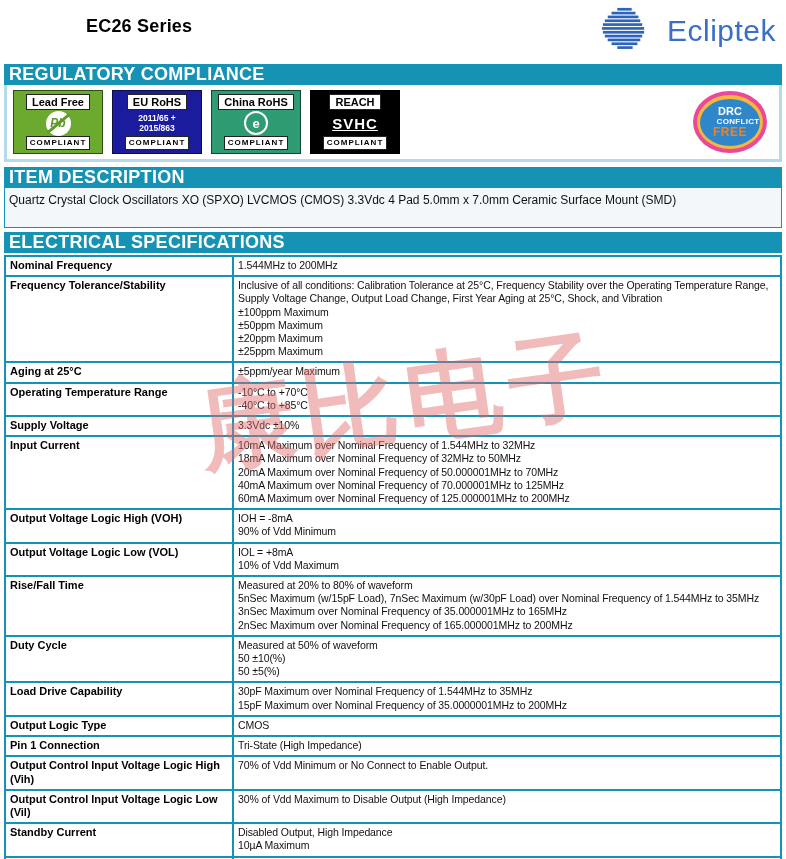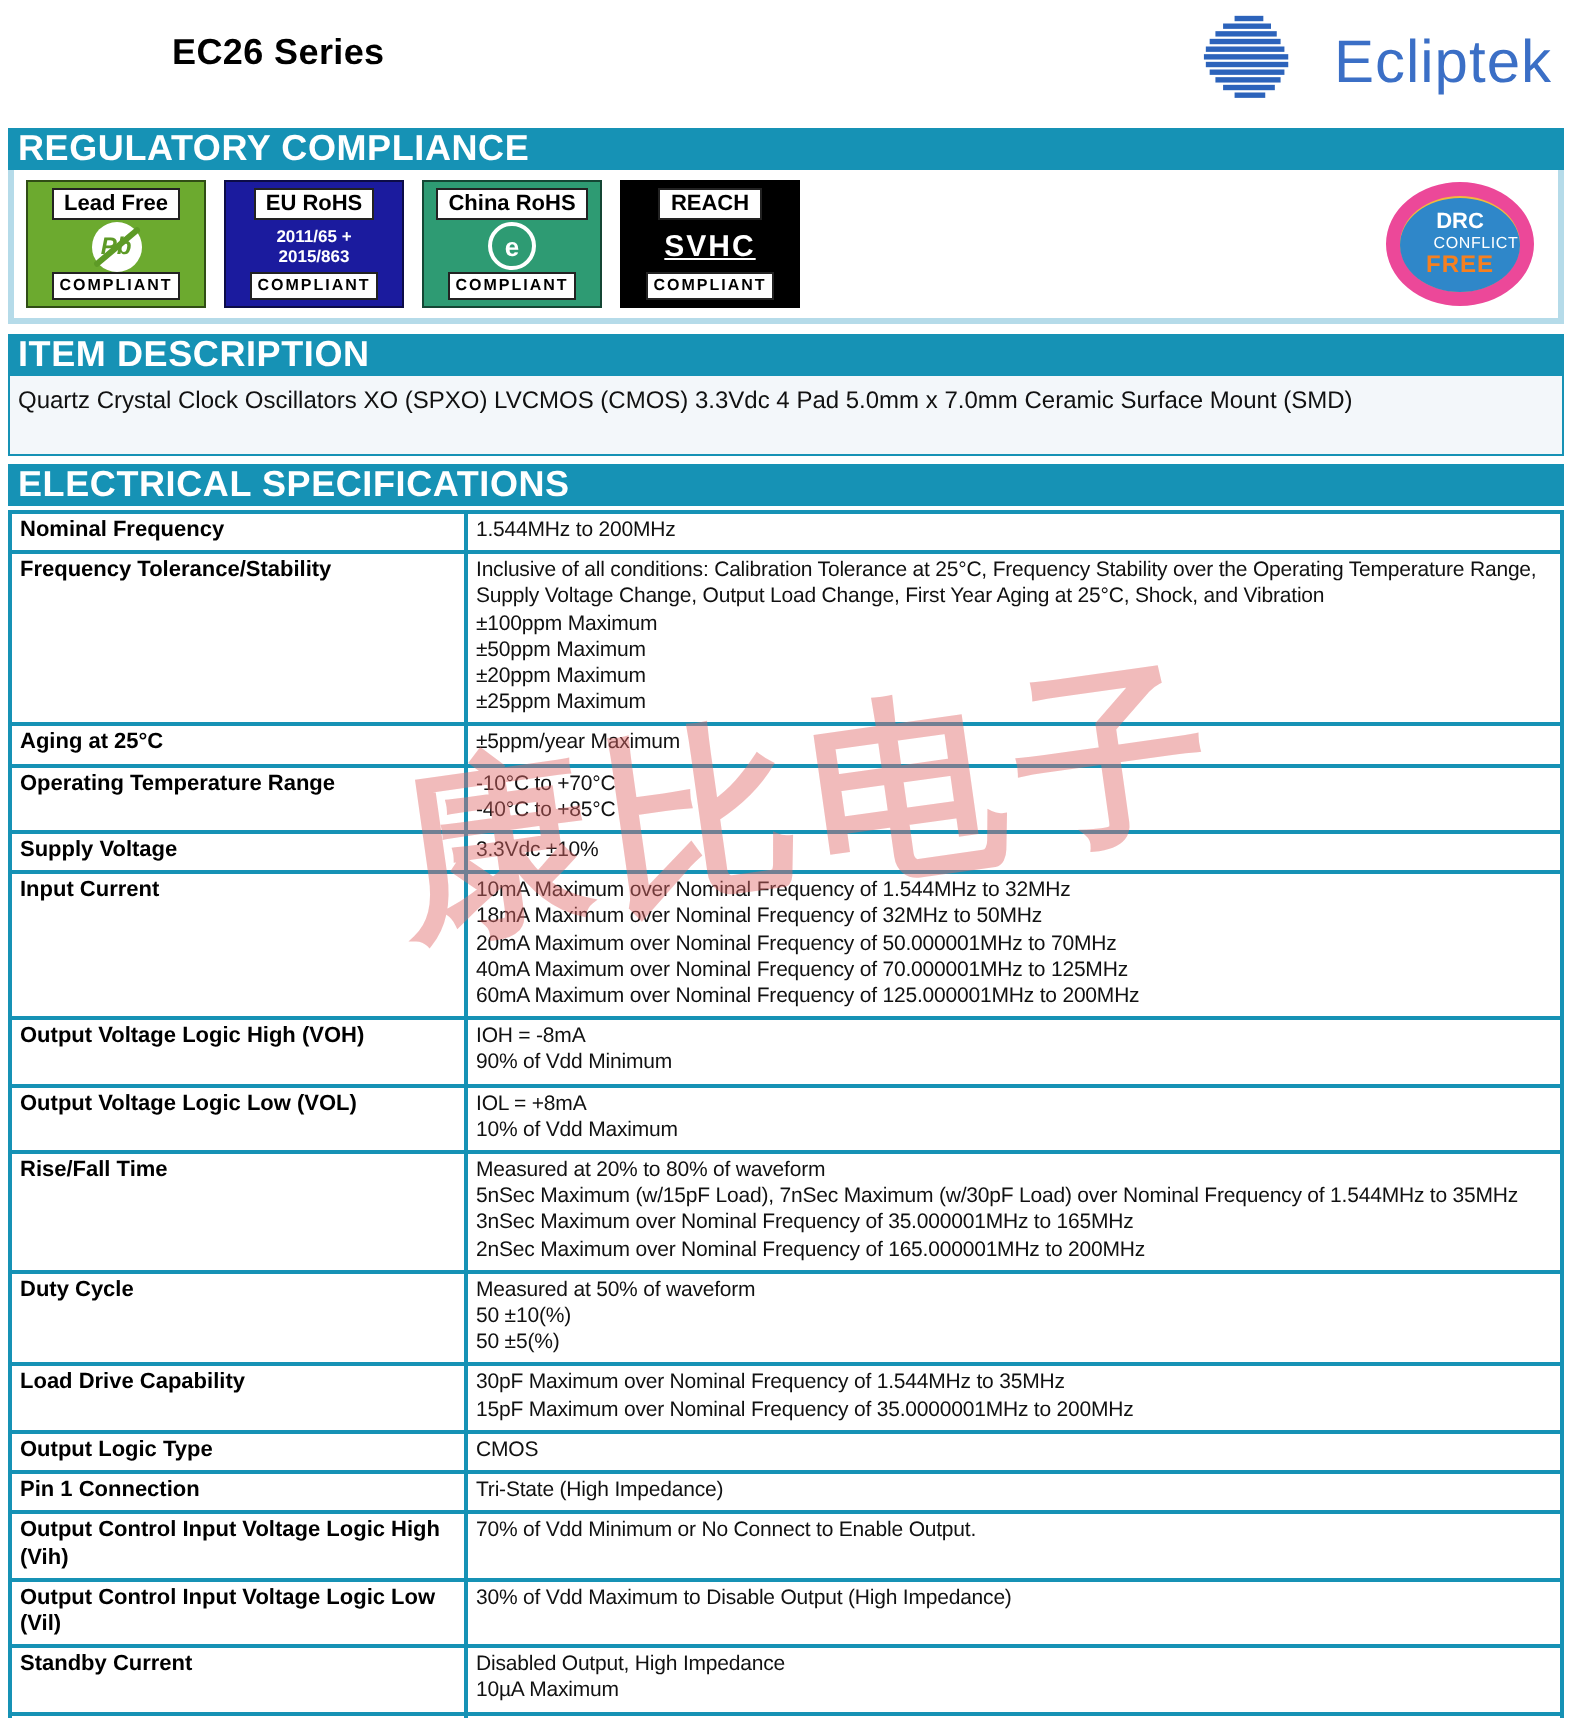--- a/index.html
+++ b/index.html
@@ -24,24 +24,24 @@
   .badge.re { background:#000000; }
   .b-head { background:#fff; border:1px solid #222; font-weight:bold; font-size:11px; line-height:14px; padding:0 5px; white-space:nowrap; color:#000; }
   .b-foot { background:#fff; border:1px solid #222; font-weight:bold; font-size:8px; letter-spacing:1px; line-height:12px; padding:0 3px; color:#000; }
   .b-mid { flex:1; display:flex; align-items:center; justify-content:center; }
   .pb-circle { width:25px; height:25px; background:#fff; border-radius:50%; position:relative; display:flex; align-items:center; justify-content:center; }
   .pb-circle span { color:#5d9a26; font-weight:bold; font-size:12px; font-style:italic; }
   .pb-circle::after { content:""; position:absolute; left:-2px; top:11px; width:29px; height:3px; background:#5d9a26; transform:rotate(-40deg); border-radius:2px; }
   .eu-mid { color:#fff; font-weight:bold; font-size:8.5px; line-height:10px; text-align:center; }
   .cn-ring { width:24px; height:24px; border:2.5px solid #fff; border-radius:50%; display:flex; align-items:center; justify-content:center; color:#fff; font-weight:bold; font-size:13px; }
   .re-mid { color:#fff; font-weight:bold; font-size:15px; letter-spacing:1px;text-decoration:underline; }
-  .drc { margin-left:auto; margin-right:6px; width:74px; height:62px; border-radius:50%; background:#f3b83d; border:7px solid #ec4899; display:flex; align-items:center; justify-content:center; }
+  .drc { margin-left:auto; margin-right:6px; width:74px; height:62px; border-radius:50%; background:#f3b83d; border:4px solid #ec4899; display:flex; align-items:center; justify-content:center; }
   .drc-inner { width:60px; height:47px; border-radius:50%; background:#2f87c9; display:flex; flex-direction:column; align-items:center; justify-content:center; }
   .drc-l1 { color:#fff; font-weight:800; font-size:11px; line-height:11px; }
-  .drc-l2 { color:#fff; font-weight:400; font-size:8px; line-height:9px; letter-spacing:0.3px;padding-left:16px; }
+  .drc-l2 { color:#fff; font-weight:700; font-size:8px; line-height:9px; letter-spacing:0.3px;padding-left:16px; }
   .drc-l3 { color:#f58020; font-weight:800; font-size:12px; line-height:13px; letter-spacing:0.5px; }
 
   
   .band.itemdesc { margin-top:5px; }
   .desc-box { height:40px; background:#f3f7fa; border:1px solid #1692b5; border-top:none; font-size:12px; line-height:24px; padding-left:4px; color:#111; }
 
   
   .band.elec { margin-top:4px; }
   table.specs { margin-top:2px; width:778px; border-collapse:collapse; table-layout:fixed; }
   table.specs td { border:2px solid #1692b5; vertical-align:top; padding:2px 4px 3px 4px; }

